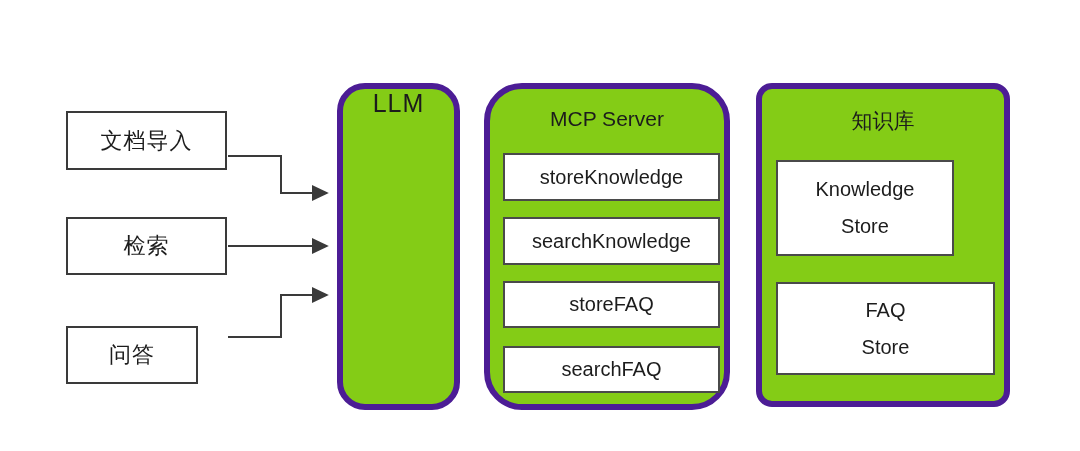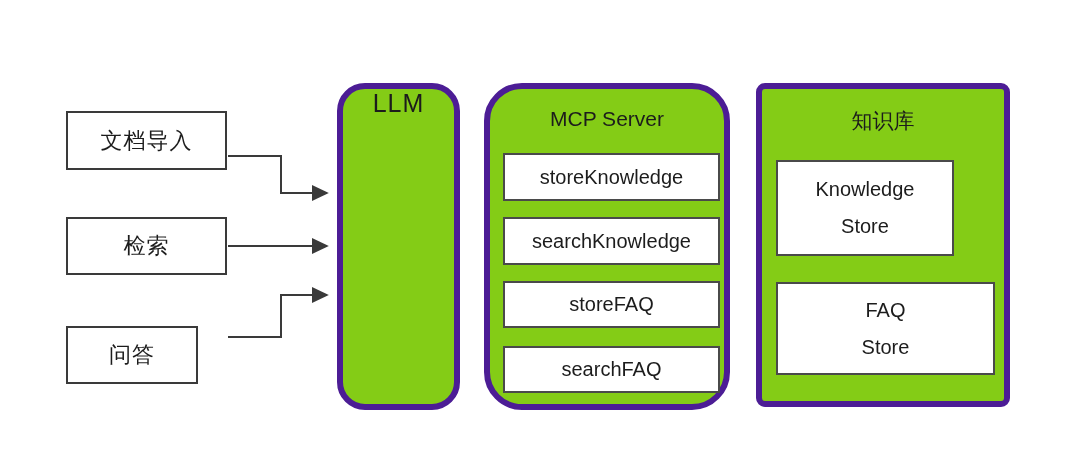--- a/index.html
+++ b/index.html
@@ -112,21 +112,21 @@
       <span>searchKnowledge</span>
     </div>
     <div class="inner-box" style="left:13px; top:192px; width:217px; height:47px;">
       <span>storeFAQ</span>
     </div>
     <div class="inner-box" style="left:13px; top:257px; width:217px; height:47px;">
       <span>searchFAQ</span>
     </div>
   </div>
 
-  <div class="abs round-box container-box" style="left:756px; top:83px; width:254px; height:324px; border-radius:9px;">
+  <div class="abs round-box container-box" style="left:756px; top:83px; width:254px; height:324px; border-radius:16px;">
     <div class="container-title">知识库</div>
     <div class="inner-box" style="left:14px; top:71px; width:178px; height:96px;">
       <span class="line">Knowledge</span>
       <span class="line">Store</span>
     </div>
     <div class="inner-box" style="left:14px; top:193px; width:219px; height:93px;">
       <span class="line">FAQ</span>
       <span class="line">Store</span>
     </div>
   </div>

